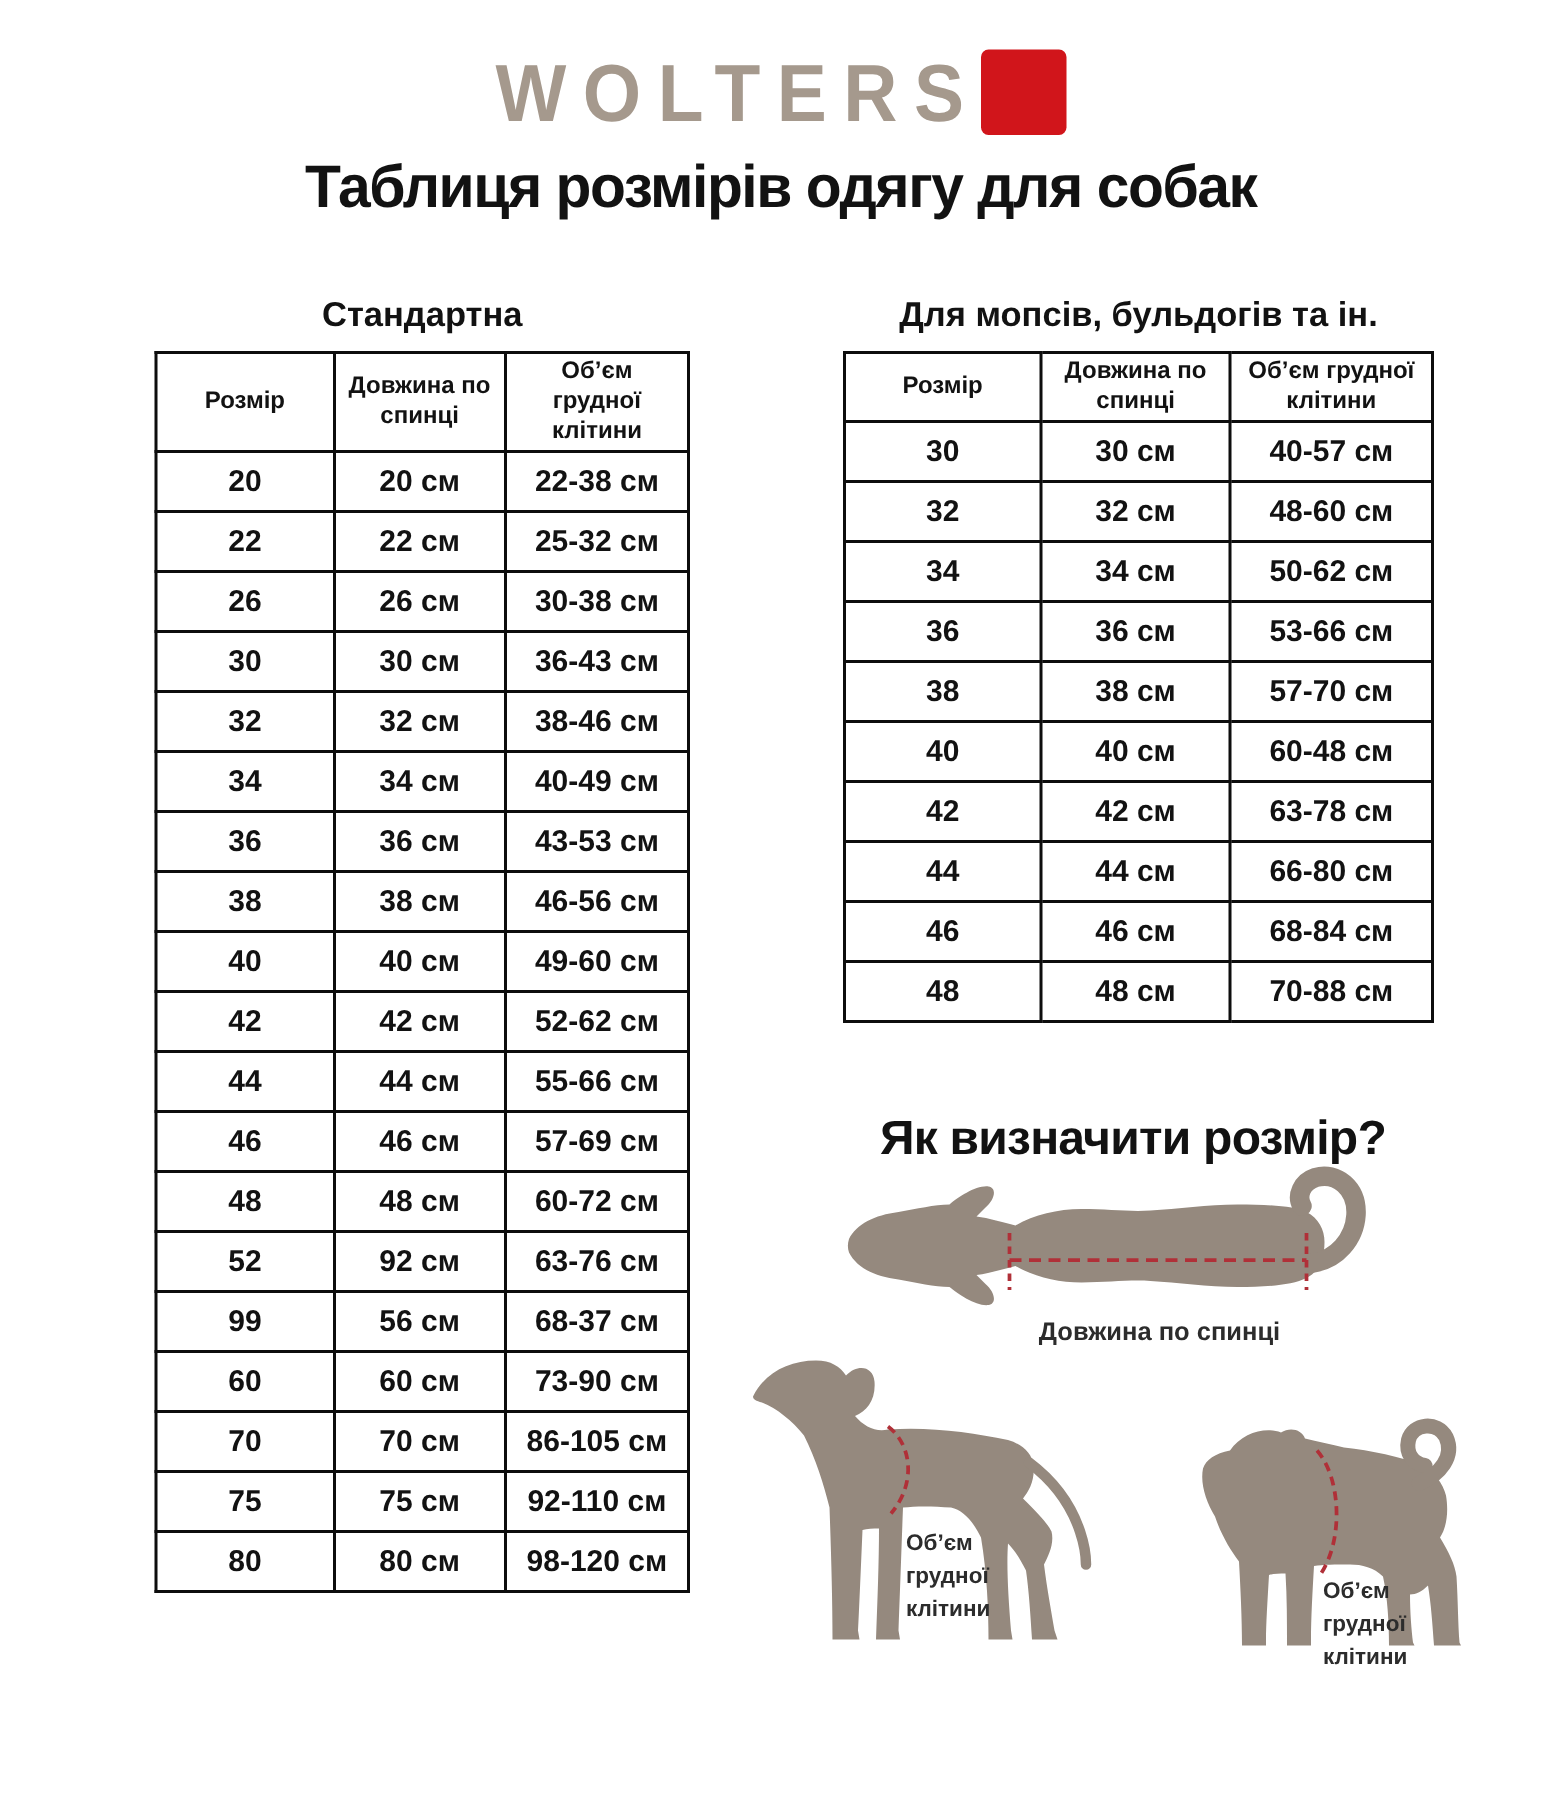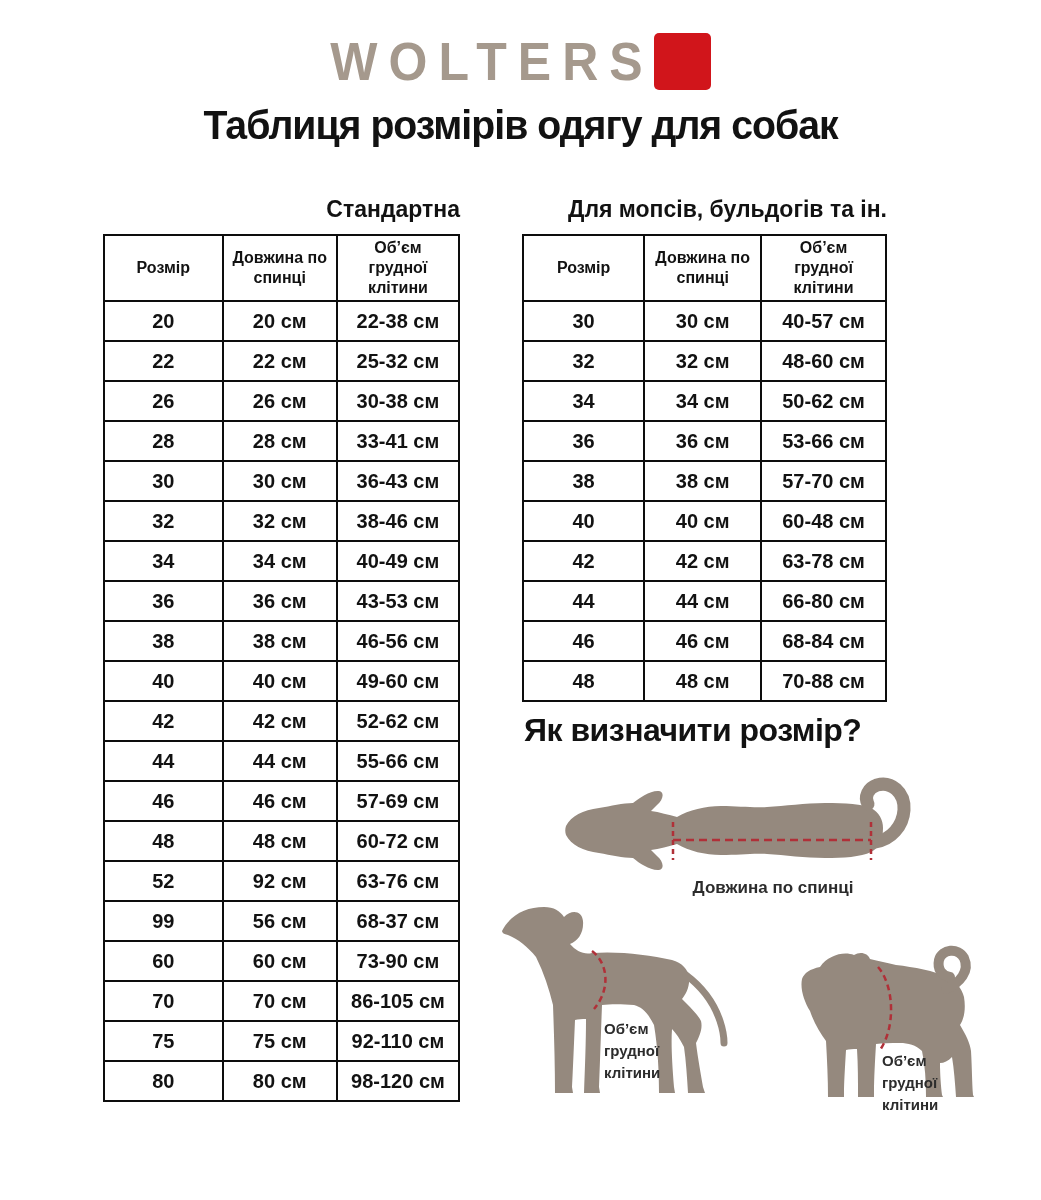--- a/index.html
+++ b/index.html
@@ -32,23 +32,23 @@
   .main-title {
     position:absolute; top:103px; left:0; width:100%;
     text-align:center; font-size:40px; font-weight:bold;
     letter-spacing:-1px; color:#121212;
     transform:scaleX(0.98);
   }
 
   
   .table-block { position:absolute; top:196px; }
   .table-block.left  { left:103px; width:357px; }
-  .table-block.right { left:522px; width:365px; }
+  .table-block.right { left:562px; width:394px; }
   .table-title {
-    text-align:right; font-size:23px; font-weight:bold;
+    text-align:center; font-size:23px; font-weight:bold;
     color:#121212; margin-bottom:11px; line-height:27px;
   }
   table.size-table {
     border-collapse:collapse; width:100%; table-layout:fixed;
     background:#fff;
   }
   table.size-table th, table.size-table td {
     border:2px solid #0d0d0d; text-align:center; vertical-align:middle;
     color:#121212;
   }
@@ -56,22 +56,22 @@
     font-size:16px; line-height:1.25; height:44px; padding:2px 8px;
     font-weight:bold;
   }
   table.size-table td {
     font-size:20px; font-weight:bold; height:40px; padding:0 2px;
   }
   col.c1 { width:33.4%; } col.c2 { width:32.2%; } col.c3 { width:34.4%; }
 
   
   .guide-title {
-    position:absolute; top:712px; left:524px; width:400px;
-    text-align:left; font-size:32px; font-weight:bold; color:#121212;
+    position:absolute; top:740px; left:524px; width:400px;
+    text-align:right; font-size:32px; font-weight:bold; color:#121212;
     letter-spacing:-0.5px;
   }
   .dog-top  { position:absolute; left:553px; top:770px; }
   .dog-side { position:absolute; left:496px; top:897px; }
   .dog-pug  { position:absolute; left:790px; top:945px; }
 
   .measure-label {
     position:absolute; font-weight:bold; color:#2c2c2c; z-index:5;
   }
   .back-label {
@@ -120,25 +120,20 @@
           </tr>
           <tr>
             <td>22</td>
             <td>22 см</td>
             <td>25-32 см</td>
           </tr>
           <tr>
             <td>26</td>
             <td>26 см</td>
             <td>30-38 см</td>
-          </tr>
-          <tr>
-            <td>28</td>
-            <td>28 см</td>
-            <td>33-41 см</td>
           </tr>
           <tr>
             <td>30</td>
             <td>30 см</td>
             <td>36-43 см</td>
           </tr>
           <tr>
             <td>32</td>
             <td>32 см</td>
             <td>38-46 см</td>

